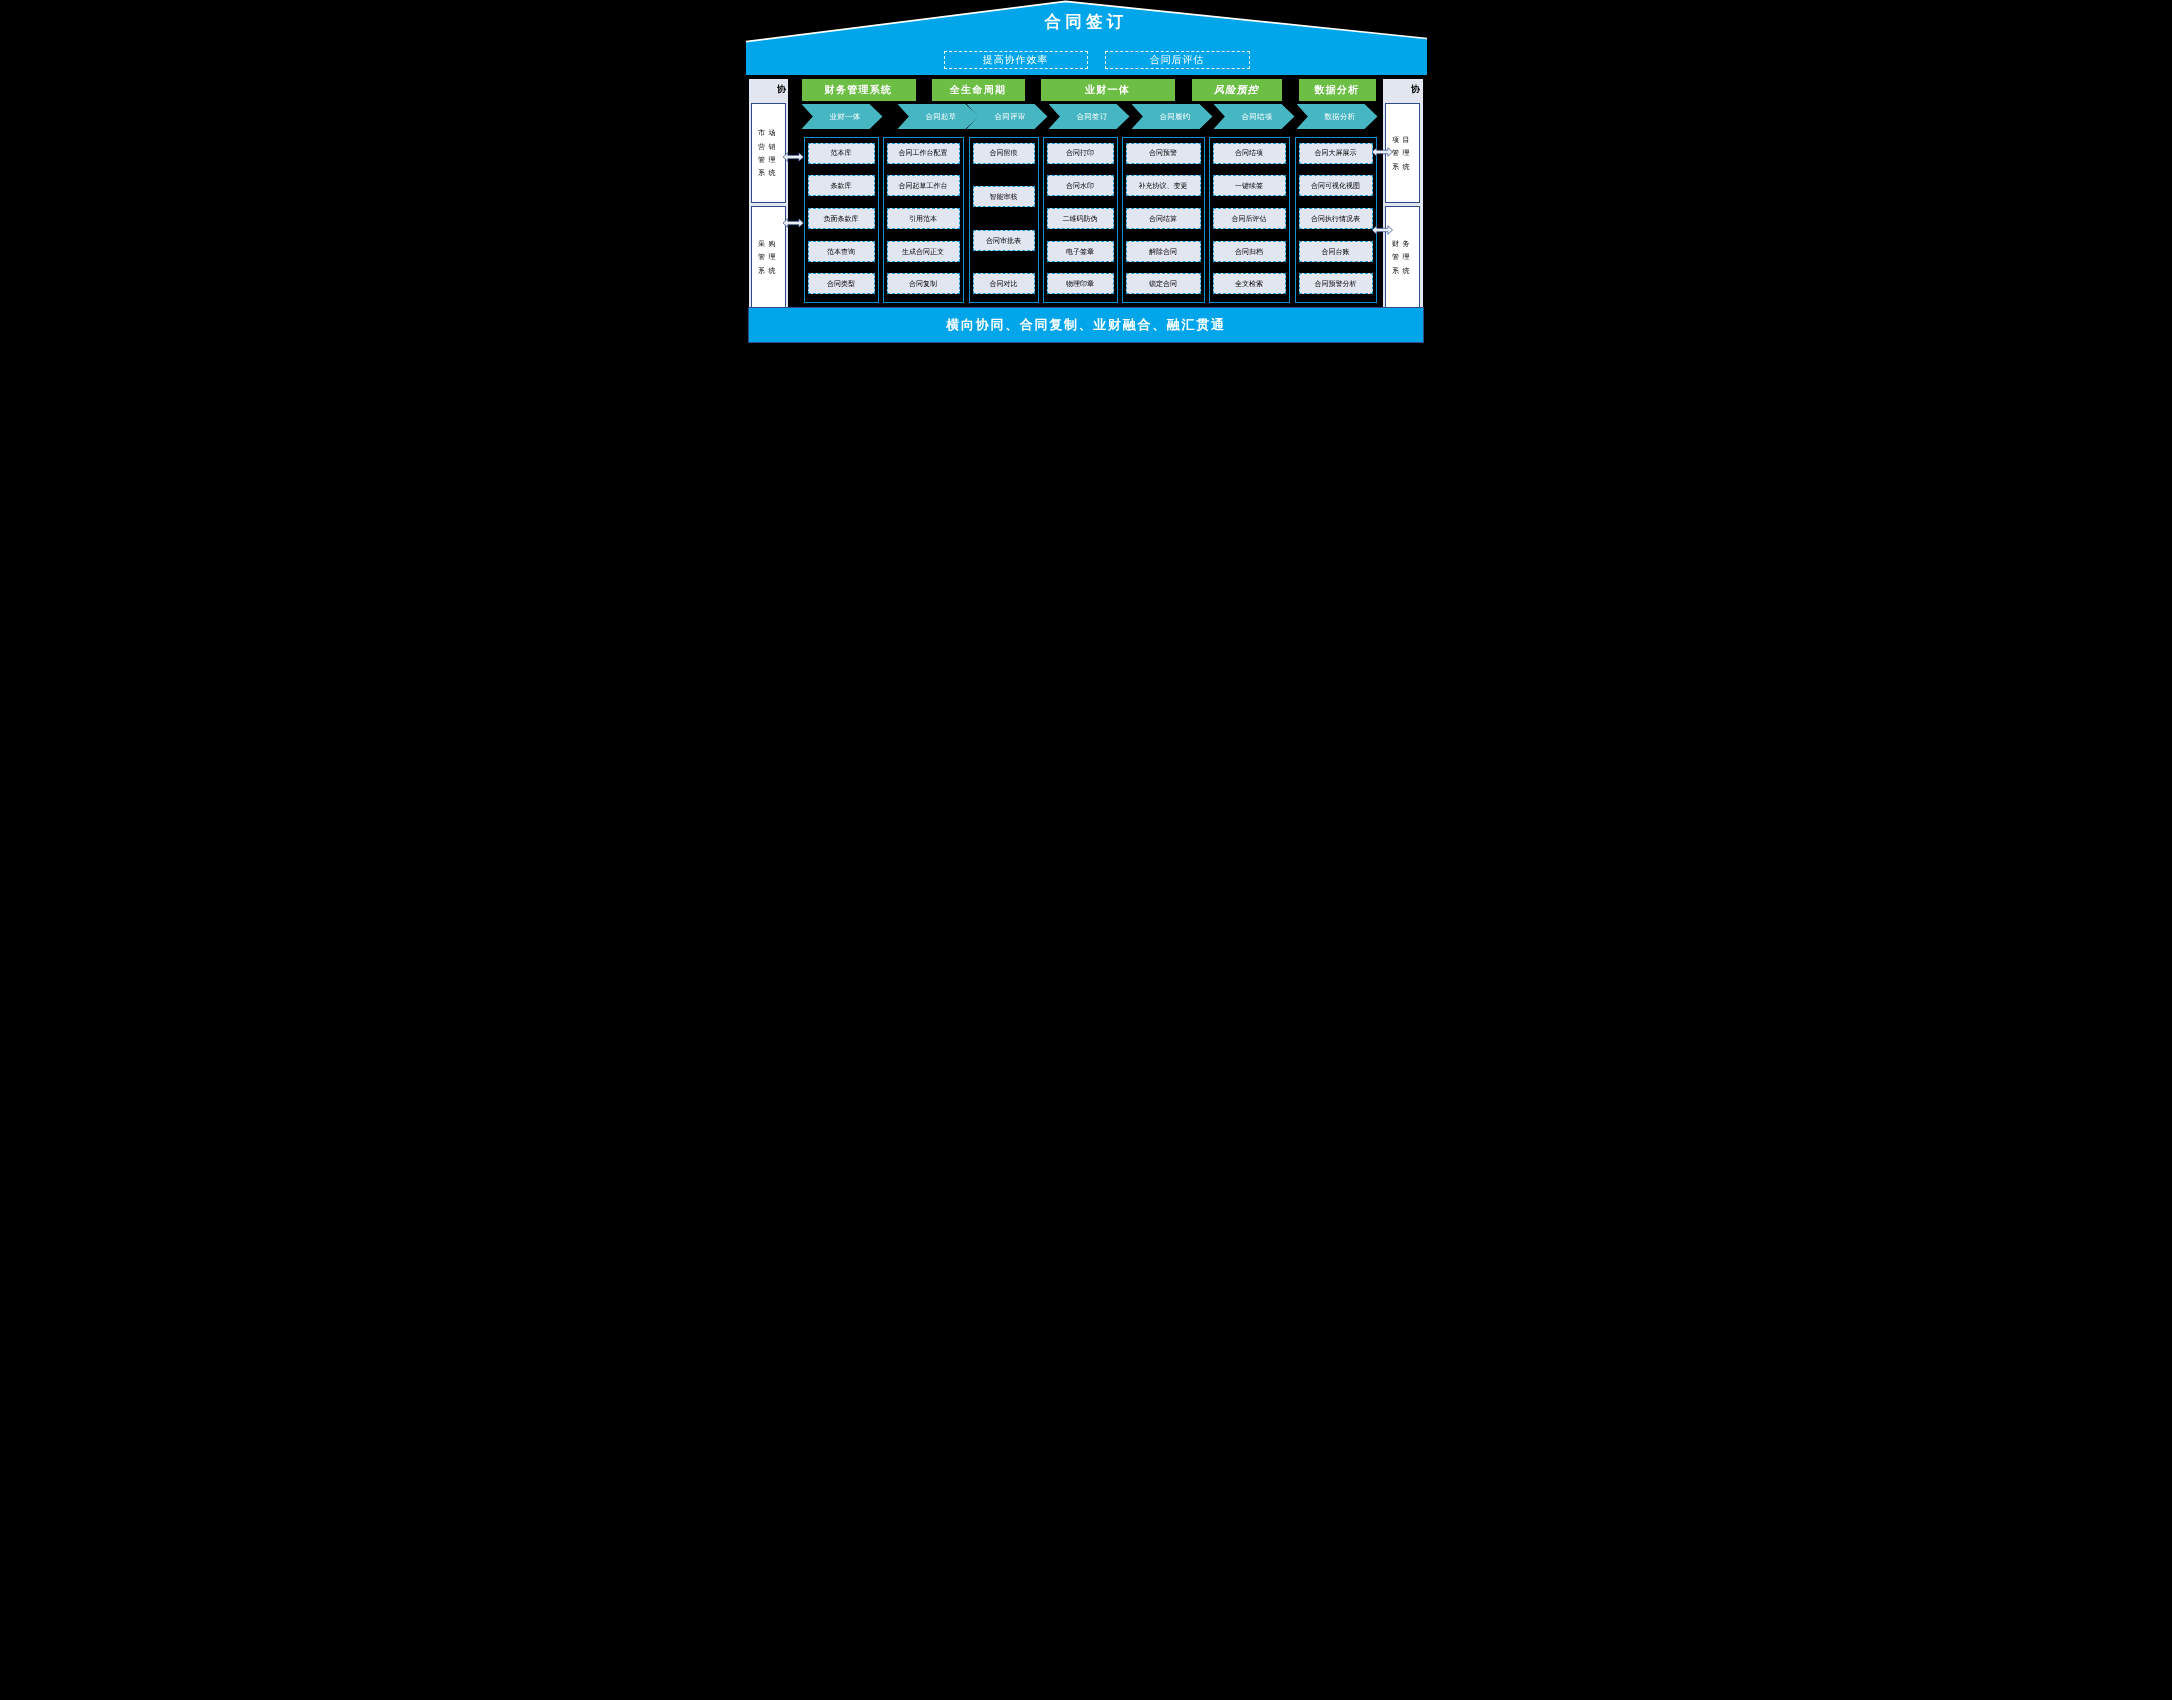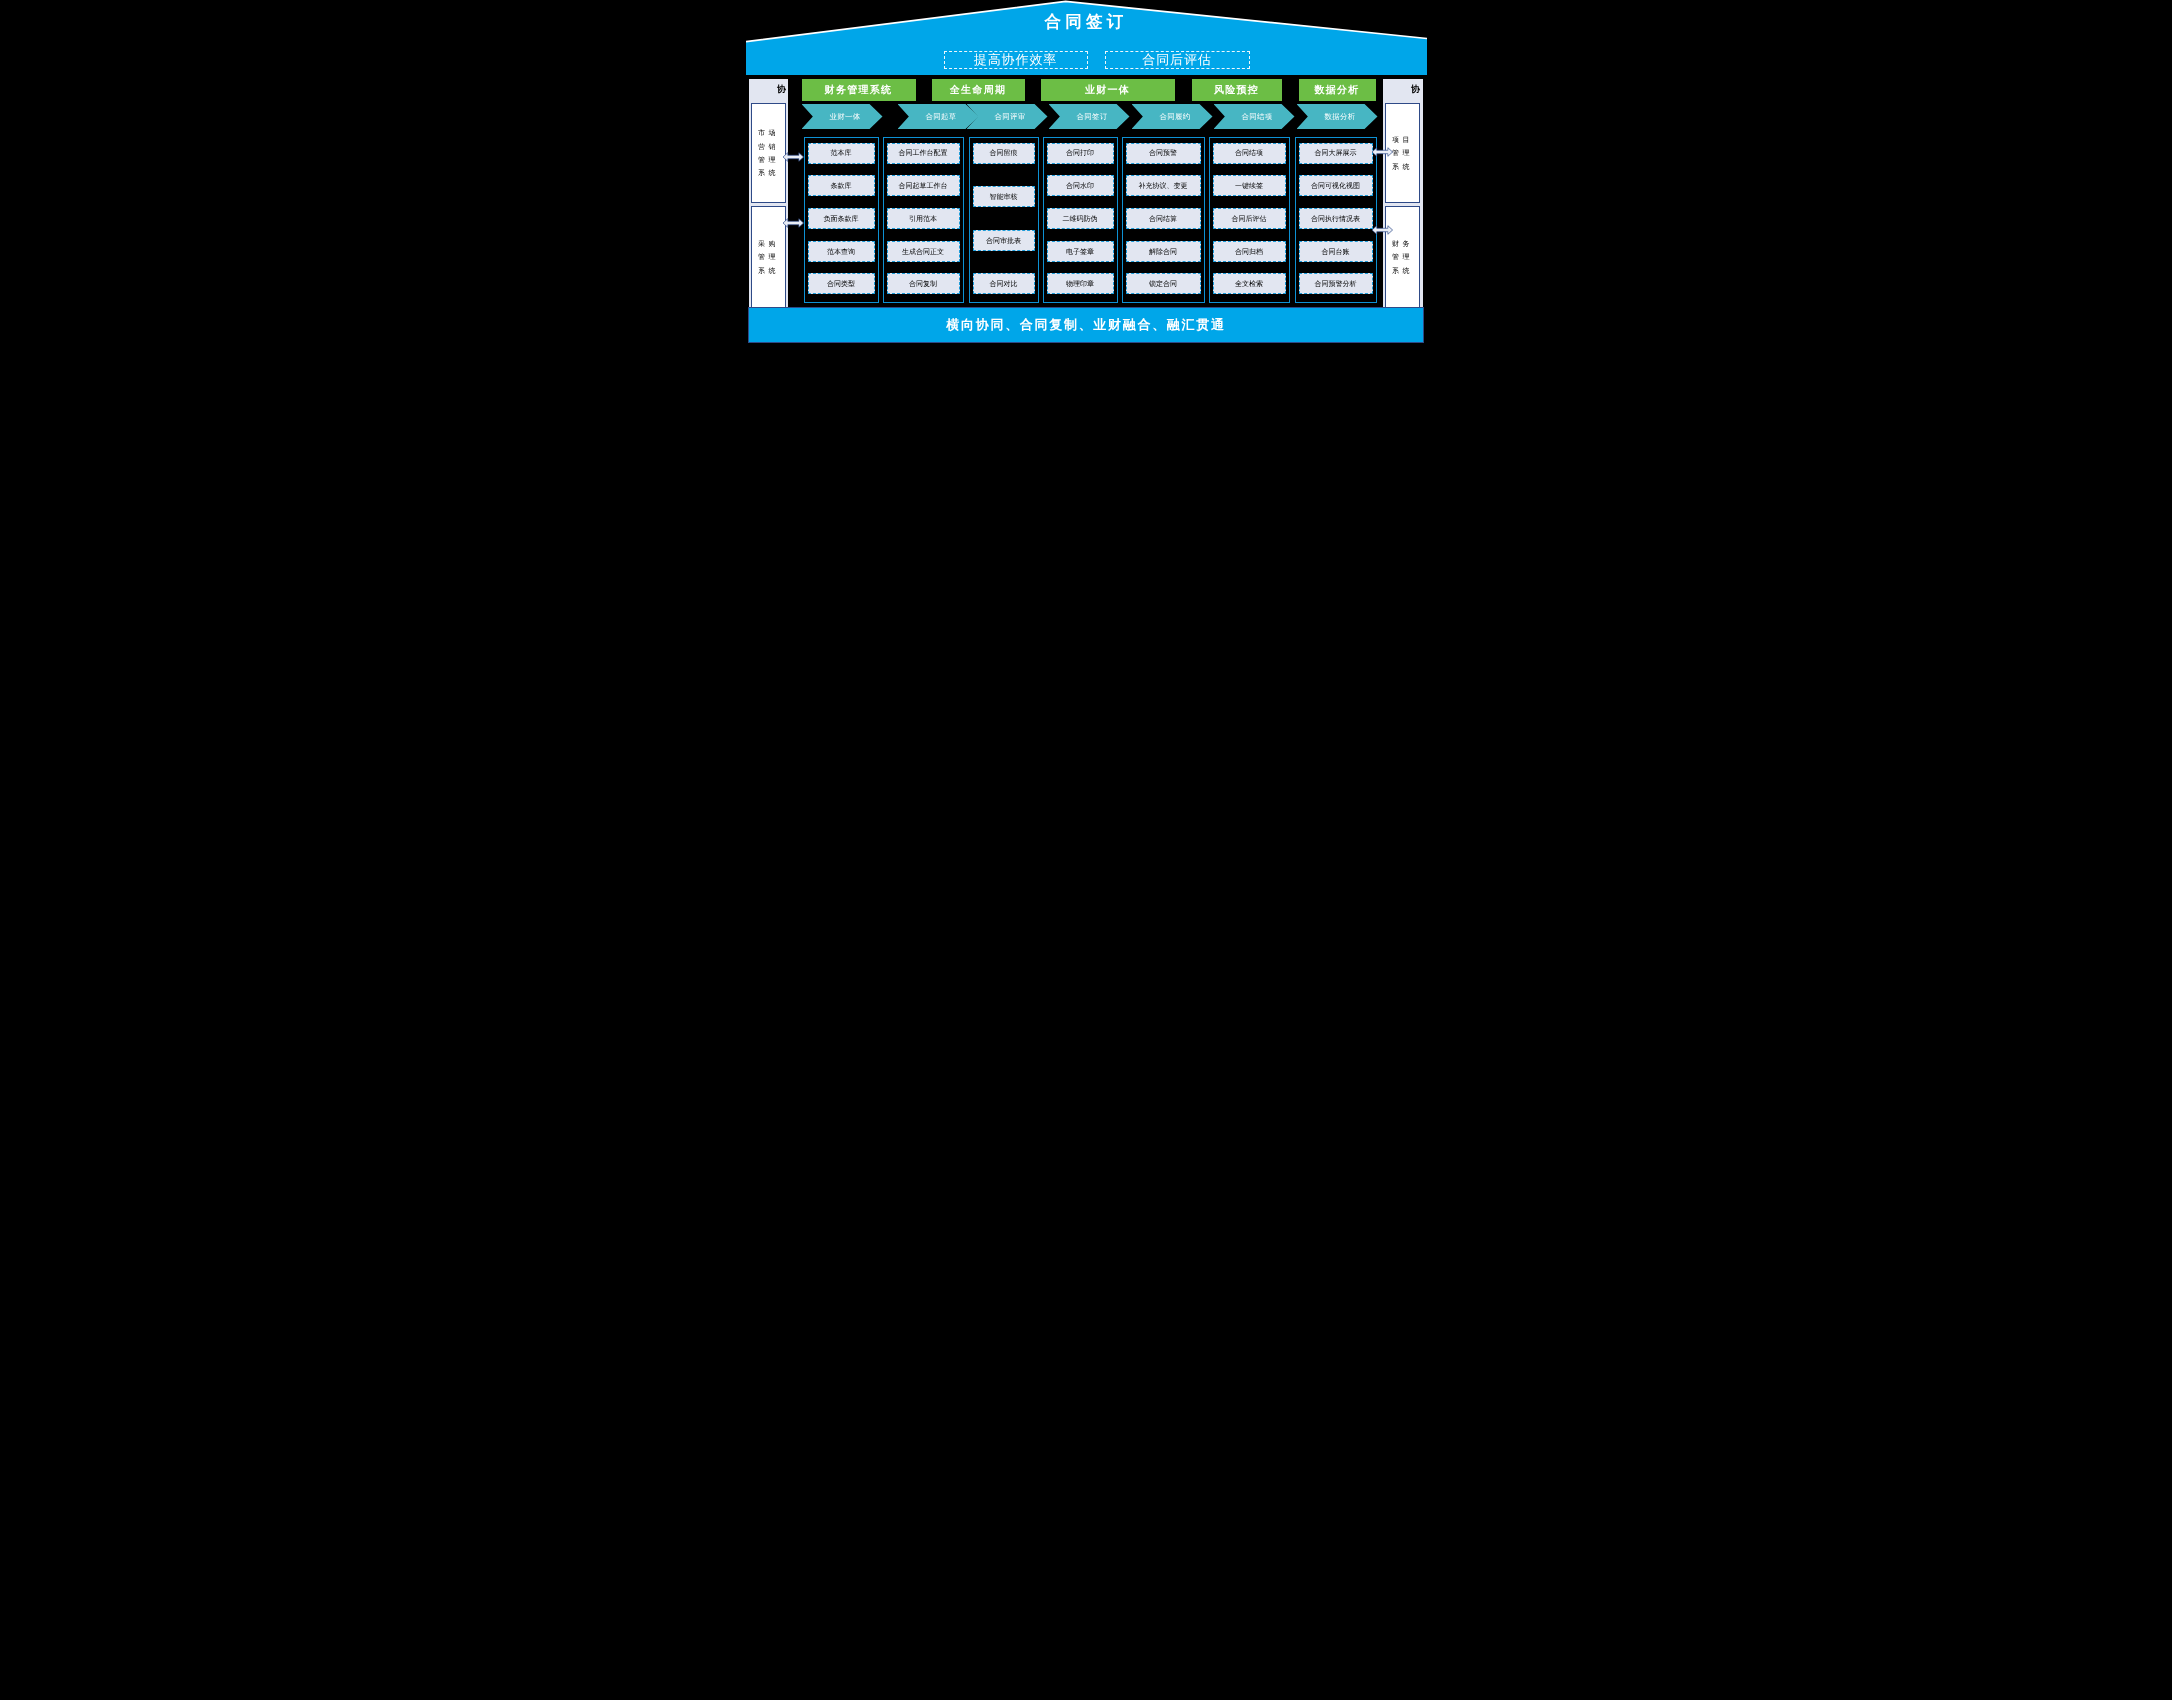--- a/index.html
+++ b/index.html
@@ -13,21 +13,21 @@
   
   .roof{position:absolute;left:0;top:0;width:681px;height:45px;display:block;}
   .roof-fill{fill:var(--blue);}
   .roof-edge{fill:none;stroke:var(--white);stroke-width:4;}
   .roof-title{position:absolute;left:0;top:11.3px;width:100%;text-align:center;
     color:var(--white);font-size:16.5px;font-weight:bold;letter-spacing:4.3px;}
 
   
   .banner{position:absolute;left:0;top:45px;width:681px;height:29.5px;background:var(--blue);}
   .goal{position:absolute;top:5.6px;height:18px;box-sizing:border-box;
-    border:0.9px dashed rgba(255,255,255,.92);color:var(--white);font-size:13px;
+    border:0.9px dashed rgba(255,255,255,.92);color:var(--white);font-size:10px;
     display:flex;align-items:center;justify-content:center;letter-spacing:0.9px;}
   .g1{left:198px;width:144px;}
   .g2{left:359px;width:145px;}
 
   
   .pillar{position:absolute;top:79px;height:229px;background:var(--panel);}
   .pl{left:3.5px;width:39px;}
   .pr{left:637px;width:40px;}
   .ptitle{position:absolute;top:4.3px;left:0;width:100%;text-align:center;
     color:#000;font-size:9px;font-weight:bold;letter-spacing:2.6px;padding-left:20px;}
@@ -38,21 +38,21 @@
   .ptext{display:inline-block;width:21px;font-size:7px;letter-spacing:3.5px;
     line-height:1.9;word-break:break-all;text-align:center;color:#000;}
 
   
   .ghead{position:absolute;top:79px;height:22px;background:var(--green);
     color:var(--white);font-size:10px;font-weight:bold;letter-spacing:1.3px;
     display:flex;align-items:center;justify-content:center;}
   .gh0{left:56px;width:114px;}
   .gh1{left:186px;width:93px;}
   .gh2{left:295px;width:134px;}
-  .gh3{left:446px;width:90px;}
+  .gh3{left:446px;width:90px;font-style:italic;}
   .gh4{left:553px;width:77px;}
 
   
   .chev{position:absolute;top:104px;height:25px;width:81px;background:var(--teal);
     clip-path:polygon(0 0,84% 0,100% 50%,84% 100%,0 100%,14% 50%);
     color:var(--white);font-size:7.4px;display:flex;align-items:center;justify-content:center;
     padding-left:6px;box-sizing:border-box;letter-spacing:0.4px;}
   .ch0{left:56px;} .ch1{left:152px;} .ch2{left:221px;} .ch3{left:303px;}
   .ch4{left:386px;} .ch5{left:468px;} .ch6{left:551px;}
 

